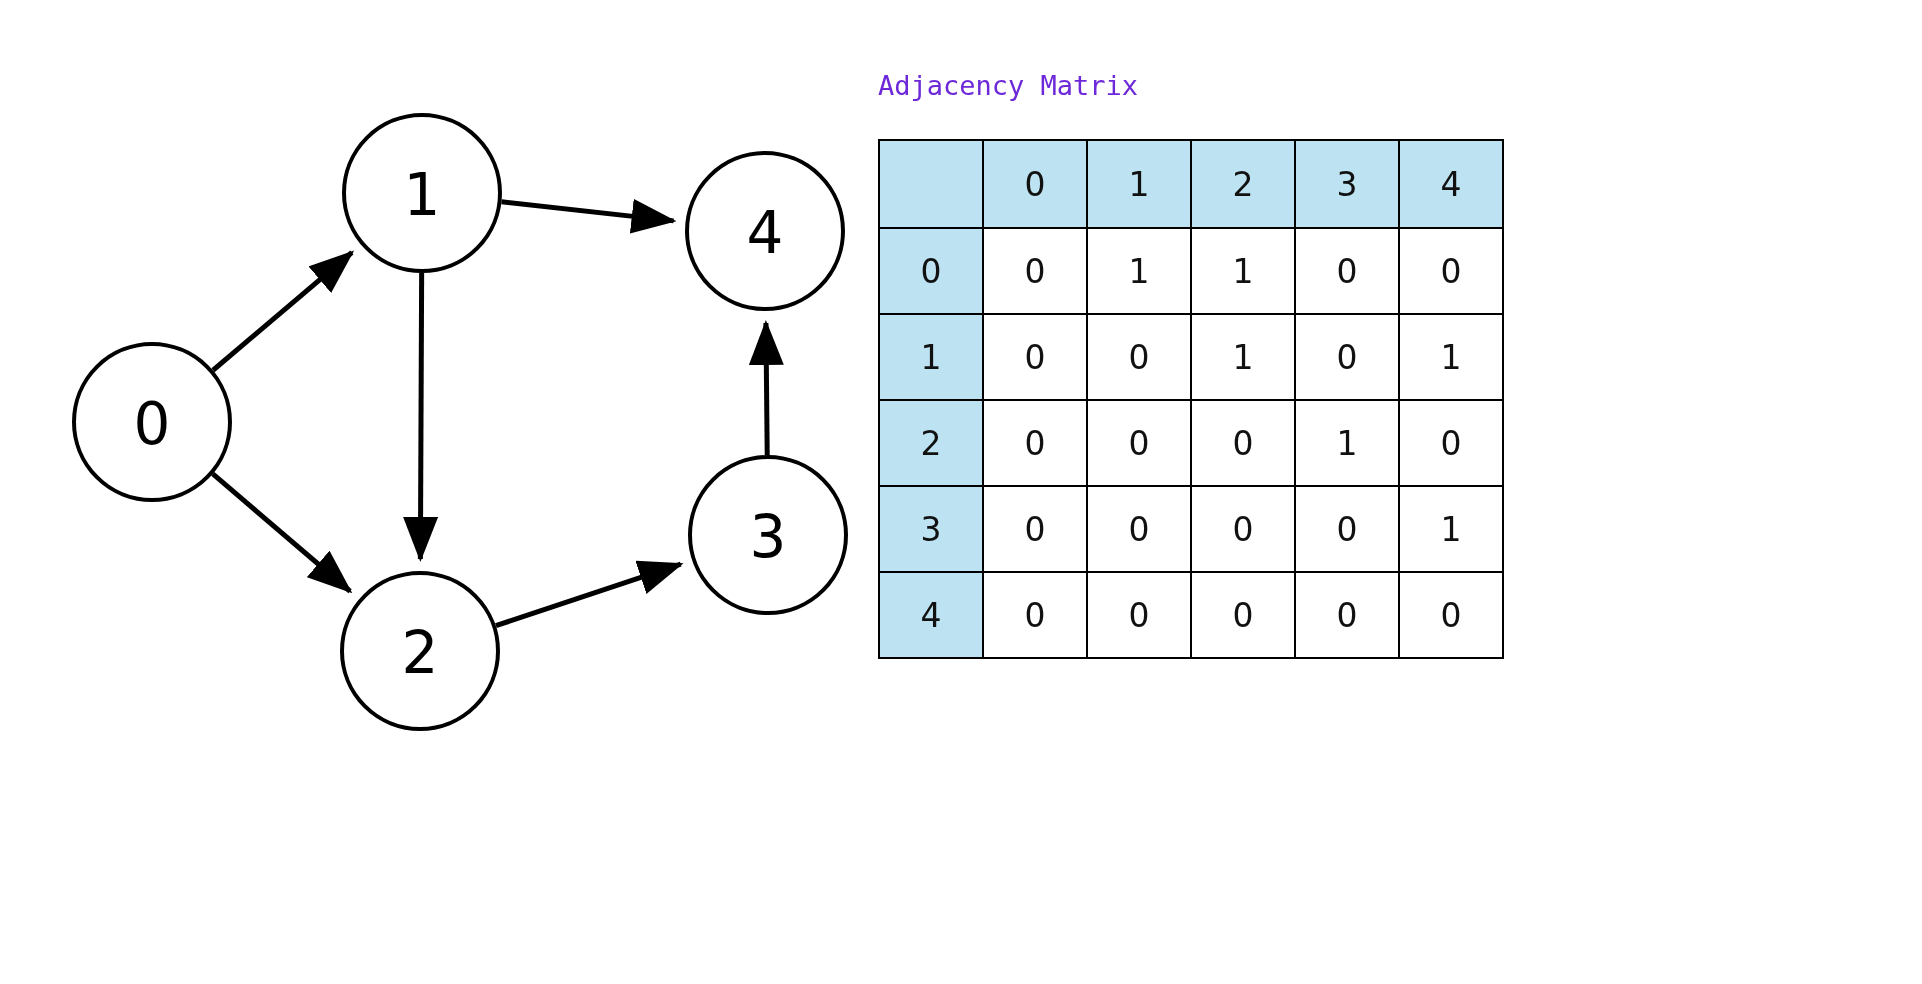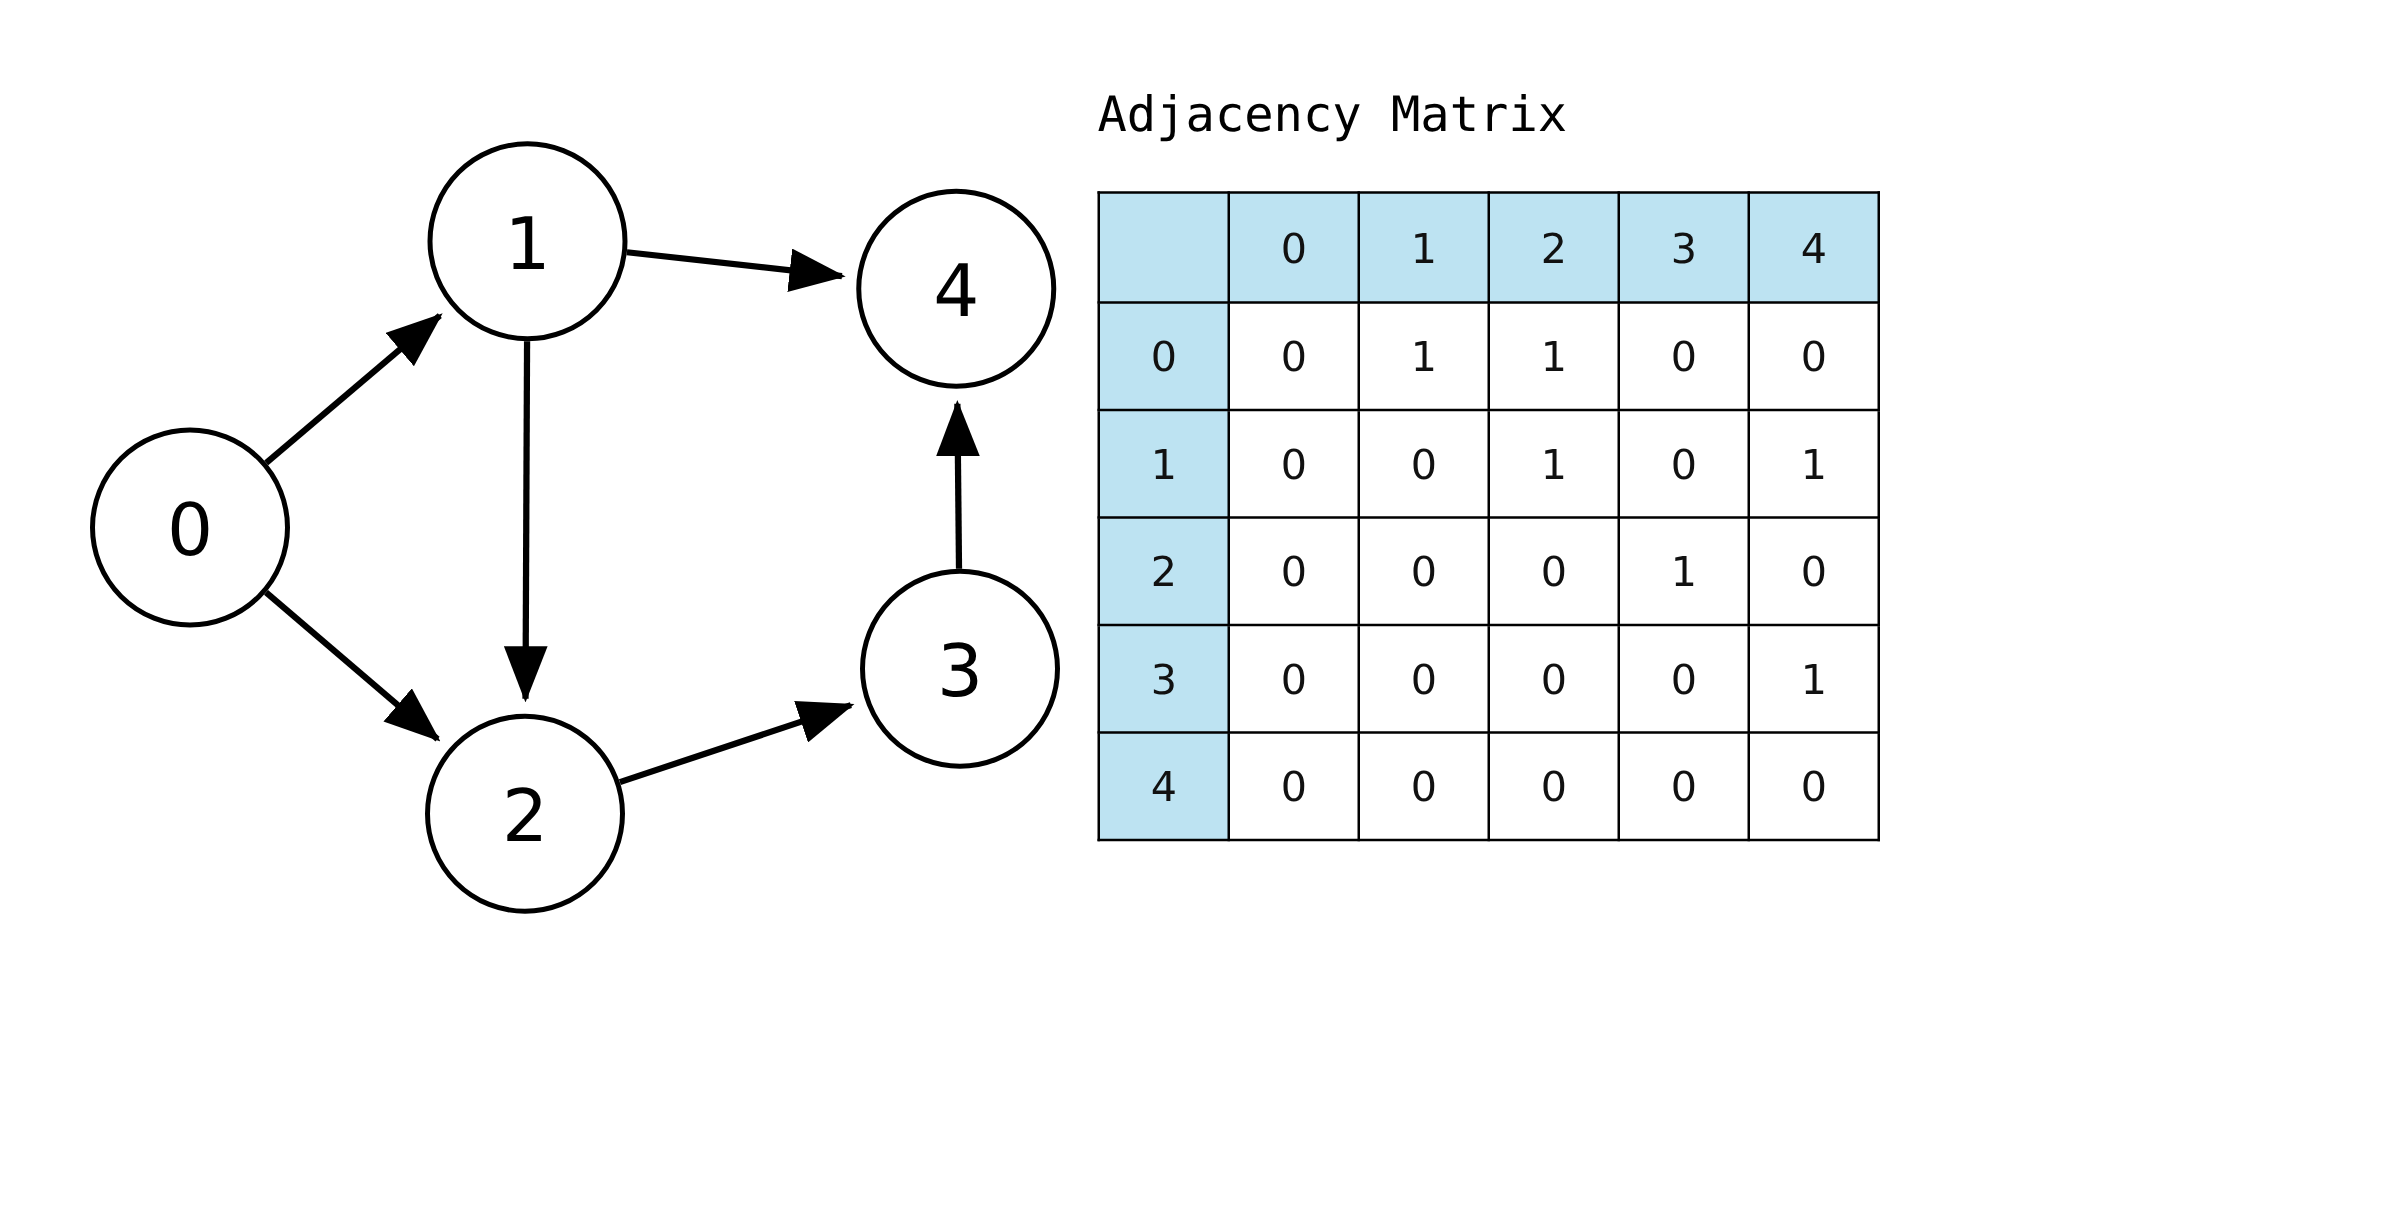--- a/index.html
+++ b/index.html
@@ -45,22 +45,22 @@
     fill: none;
   }
   .matrix-wrap {
     position: absolute;
     left: 878px;
     top: 70px;
     width: 620px;
   }
   .matrix-title {
     font-family: "DejaVu Sans Mono", monospace;
-    font-size: 39px;
-    color: #000000;
+    font-size: 27px;
+    color: #6d28d9;
     letter-spacing: 0px;
     margin: 0 0 38px 0;
     white-space: pre;
   }
   table.adj-matrix {
     border-collapse: collapse;
     table-layout: fixed;
     width: 614px;
   }
   table.adj-matrix td {

